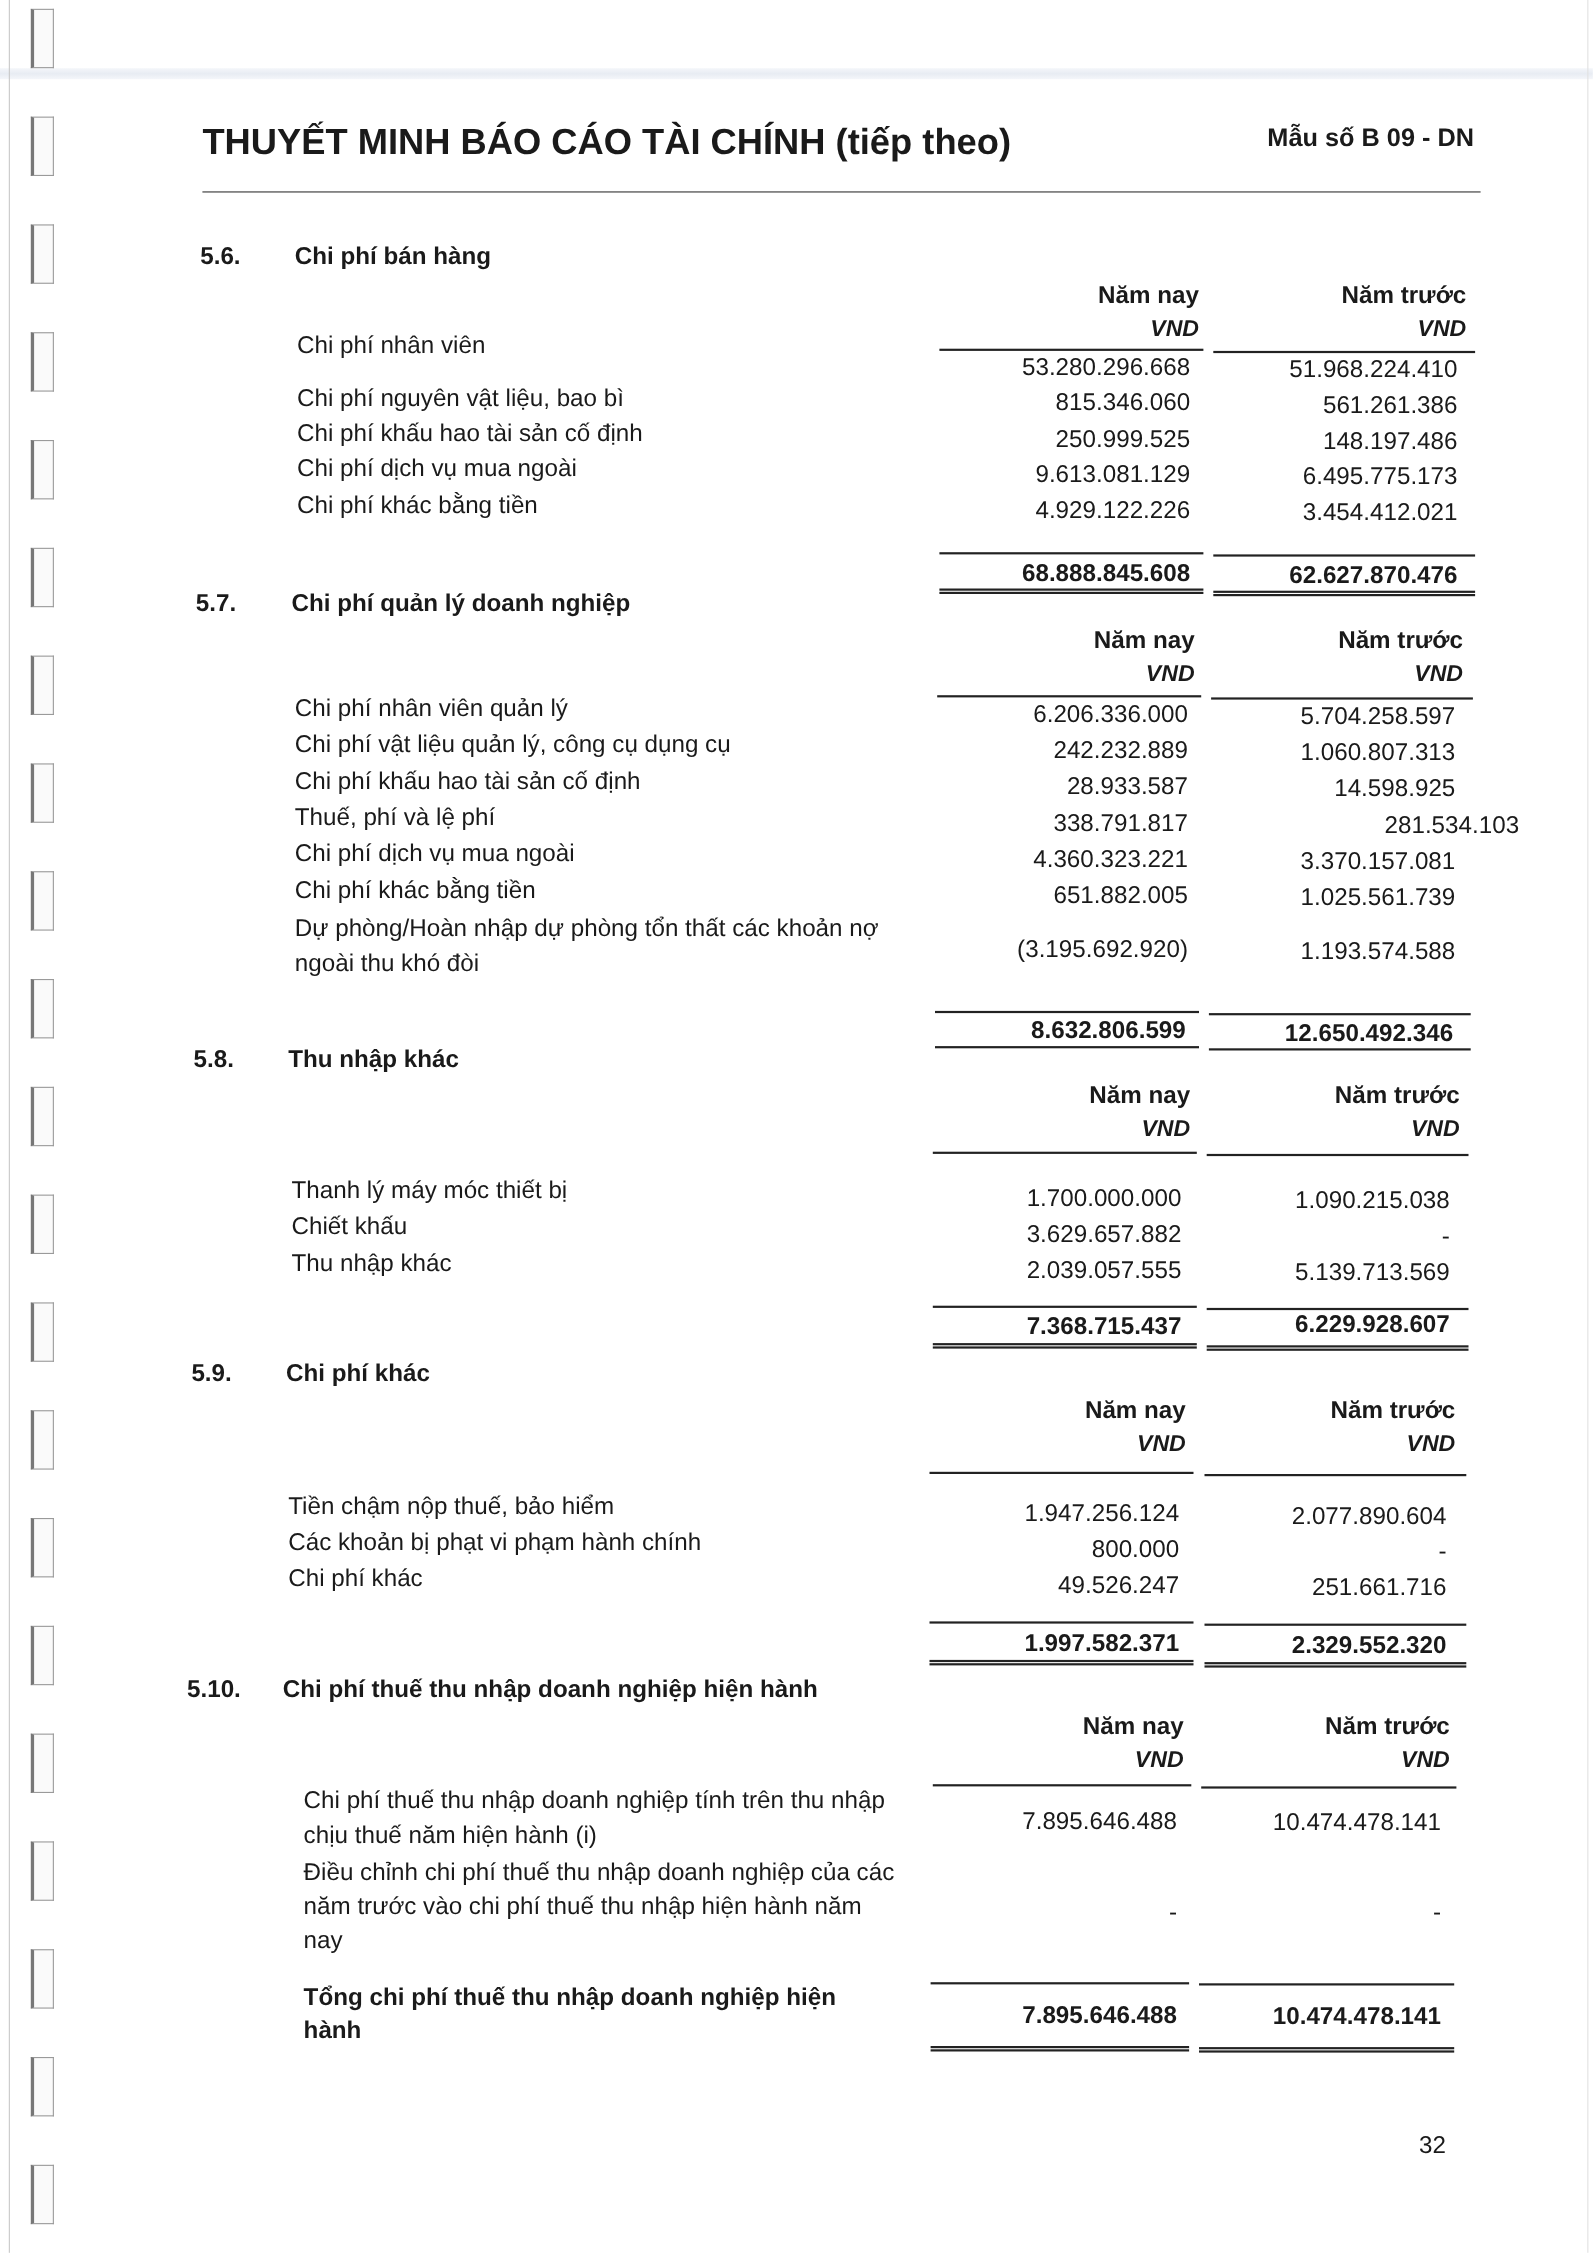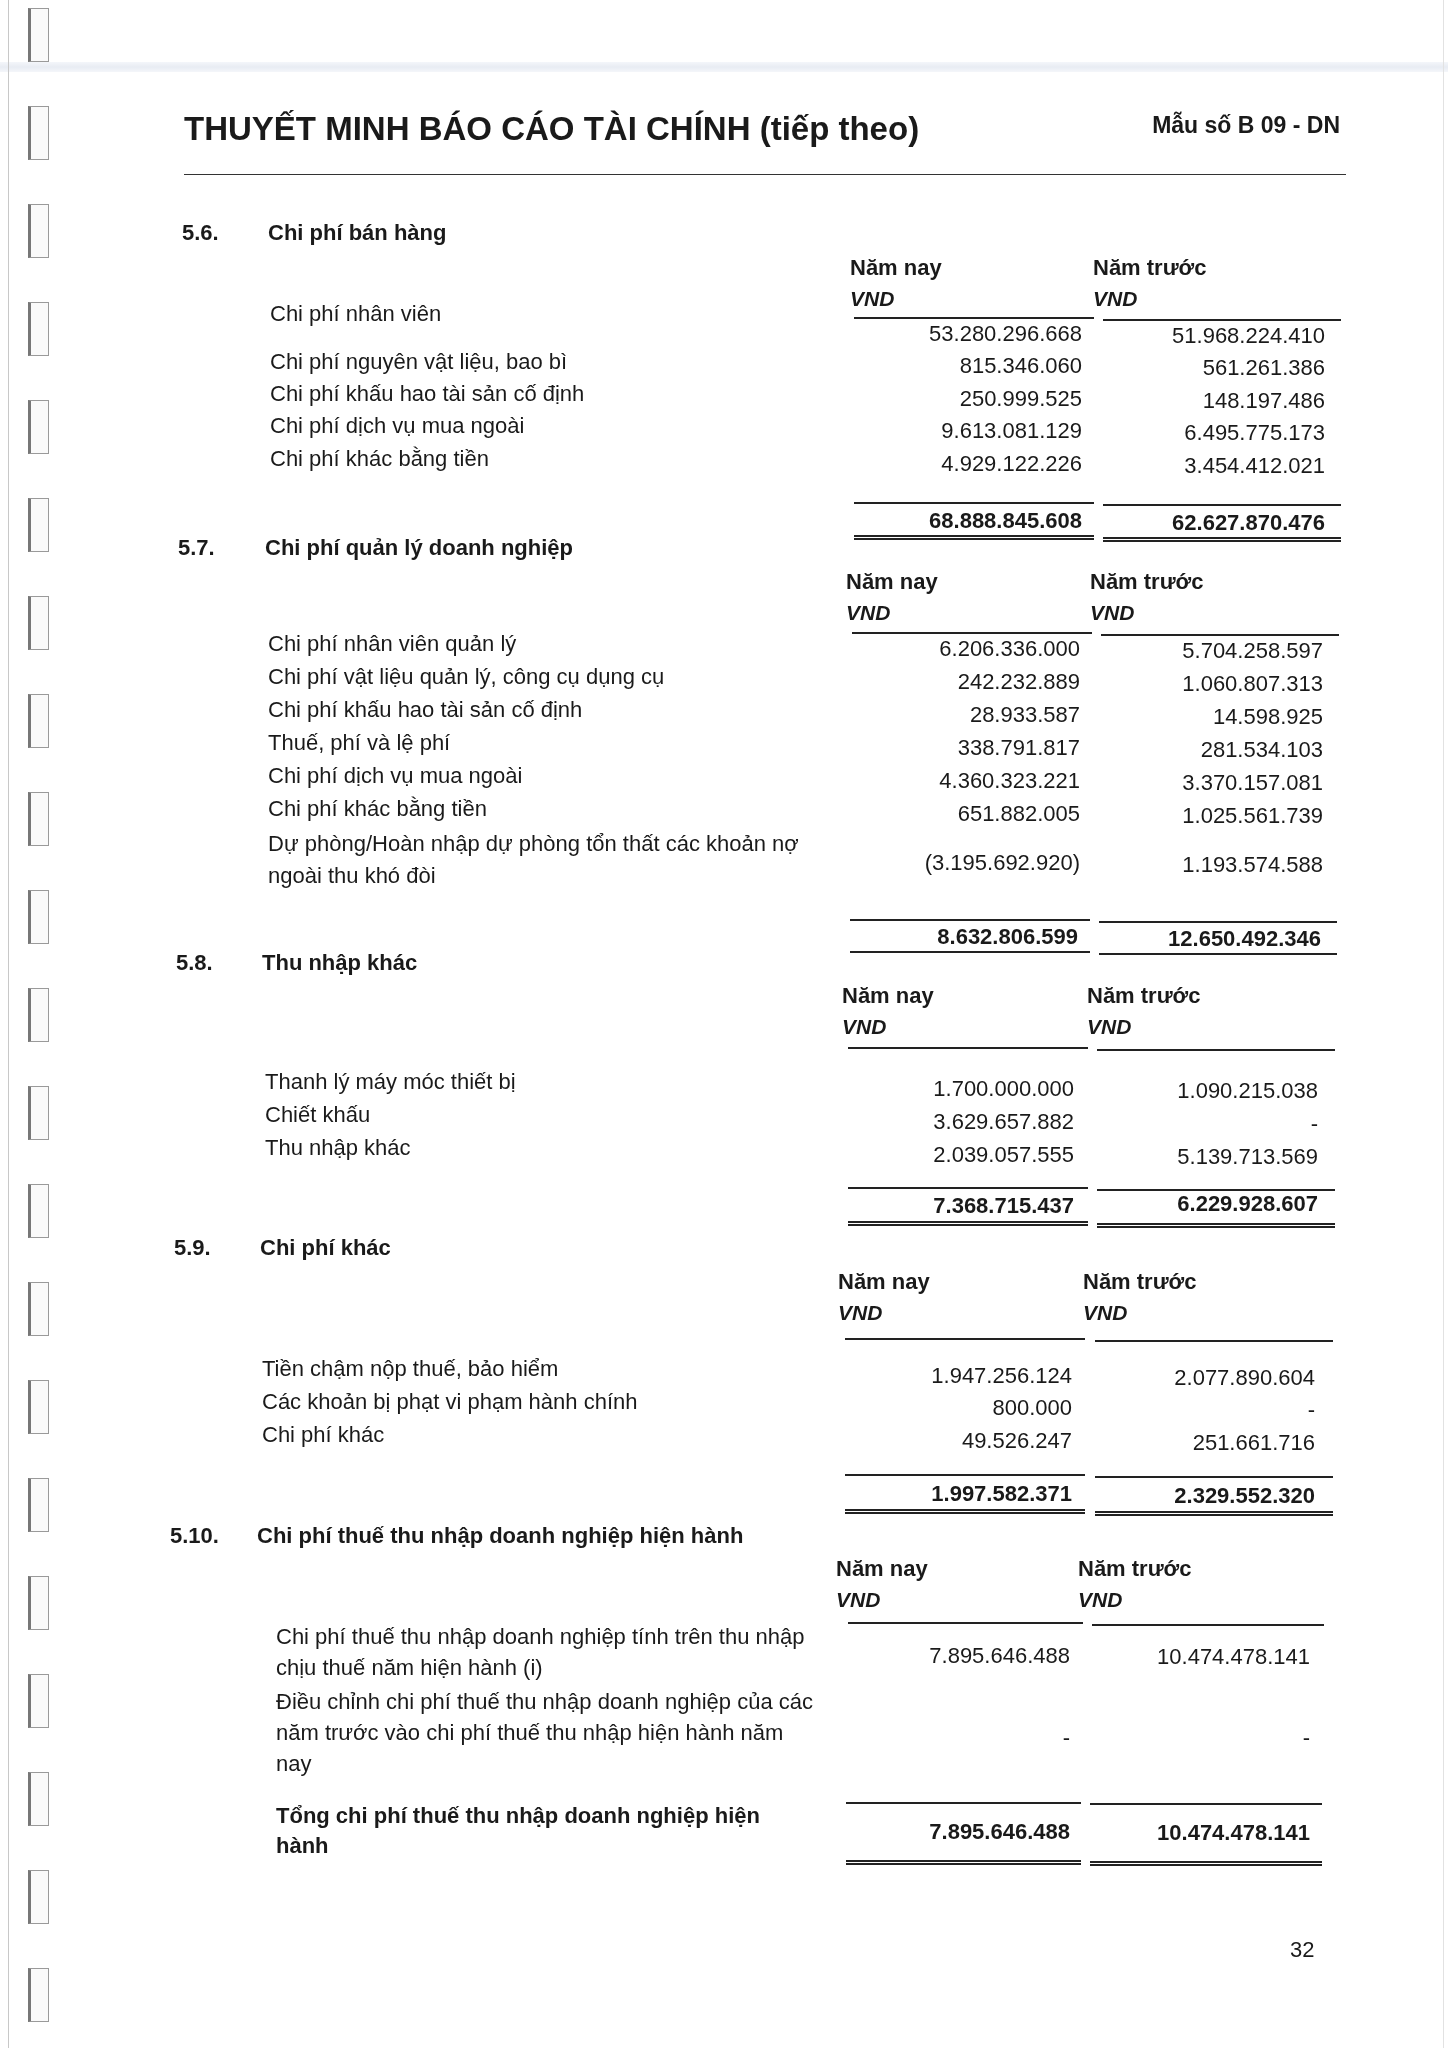--- a/index.html
+++ b/index.html
@@ -18,21 +18,21 @@
 
   .header { position: absolute; left: 184px; top: 108px; width: 1162px; }
   .company { font-size: 21px; font-weight: 700; letter-spacing: 0.2px; }
   .doc-title { font-size: 33px; font-weight: 700; margin-top: 2px; }
   .form-no { position: absolute; right: 6px; top: 4px; font-size: 23px; font-weight: 700; }
   .header-rule { position: absolute; left: 0; top: 66px; width: 1162px; height: 1px; background: #333; }
 
   .section { position: absolute; left: 0; width: 1448px; }
   .sec-num { position: absolute; font-size: 22px; font-weight: 700; }
   .sec-title { position: absolute; font-size: 22px; font-weight: 700; }
-  .col-head { position: absolute; width: 240px; }
+  .col-head { position: absolute; text-align: right; width: 240px; }
   .col-head .y { font-size: 22px; font-weight: 700; display: block; line-height: 32px; }
   .col-head .u { font-size: 21px; font-weight: 700; font-style: italic; display: block; line-height: 30px; }
   .rule { position: absolute; height: 2px; background: #222; }
   .rule.dbl { height: 5px; background: none; border-top: 2px solid #222; border-bottom: 2px solid #222; box-sizing: border-box; }
   .row-label { position: absolute; font-size: 22px; line-height: 31px; }
   .row-val { position: absolute; font-size: 22px; text-align: right; width: 240px; line-height: 31px; }
   .total { font-weight: 700; }
   .page-num { position: absolute; left: 1290px; top: 1937px; font-size: 22px; }
 </style>
 </head>
@@ -133,21 +133,21 @@
   <div class="row-label" style="left:268px;top:661px">Chi phí vật liệu quản lý, công cụ dụng cụ</div>
   <div class="row-val" style="left:840px;top:666px">242.232.889</div>
   <div class="row-val" style="left:1083px;top:668px">1.060.807.313</div>
 
   <div class="row-label" style="left:268px;top:694px">Chi phí khấu hao tài sản cố định</div>
   <div class="row-val" style="left:840px;top:699px">28.933.587</div>
   <div class="row-val" style="left:1083px;top:701px">14.598.925</div>
 
   <div class="row-label" style="left:268px;top:727px">Thuế, phí và lệ phí</div>
   <div class="row-val" style="left:840px;top:732px">338.791.817</div>
-  <div class="row-val" style="left:1083px;top:734px">281.534.103</div>
+  <div class="row-val" style="left:1141px;top:734px">281.534.103</div>
 
   <div class="row-label" style="left:268px;top:760px">Chi phí dịch vụ mua ngoài</div>
   <div class="row-val" style="left:840px;top:765px">4.360.323.221</div>
   <div class="row-val" style="left:1083px;top:767px">3.370.157.081</div>
 
   <div class="row-label" style="left:268px;top:793px">Chi phí khác bằng tiền</div>
   <div class="row-val" style="left:840px;top:798px">651.882.005</div>
   <div class="row-val" style="left:1083px;top:800px">1.025.561.739</div>
 
   <div class="row-label" style="left:268px;top:828px">Dự phòng/Hoàn nhập dự phòng tổn thất các khoản nợ</div>

